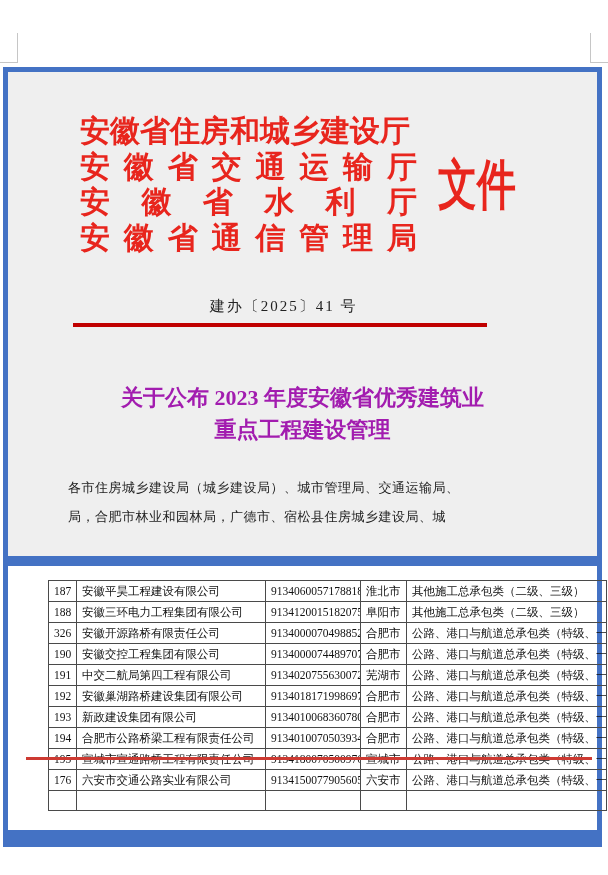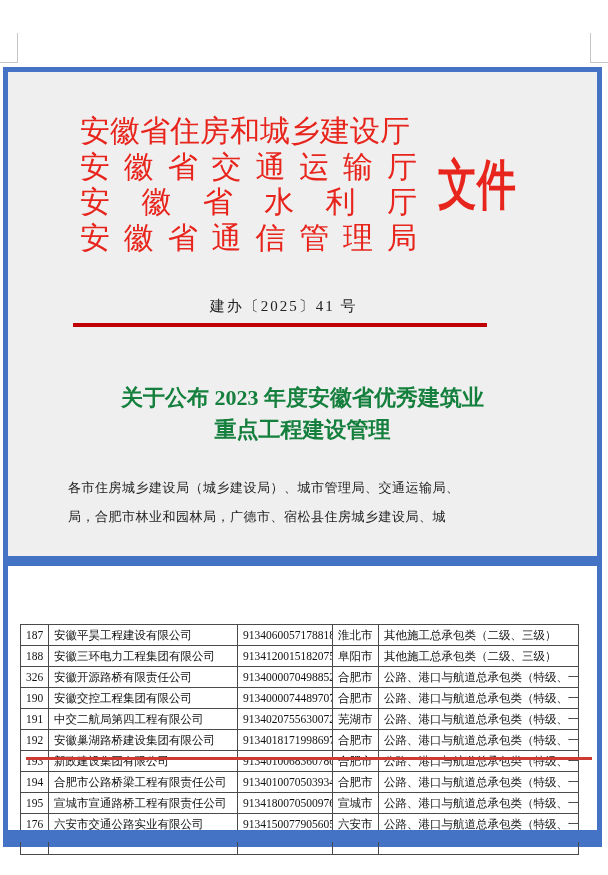--- a/index.html
+++ b/index.html
@@ -21,59 +21,59 @@
   #docbox {
     position:absolute; left:3px; top:67px; width:599px; height:780px;
     border:5px solid #4472c4; background:#ffffff;
   }
 
   
   #graysec { position:absolute; left:0; top:0; width:589px; height:484px; background:#efefef; }
 
   .agency-block {
     position:absolute; left:72px; top:41px; width:337px;
-    color:#e8251d; font-weight:normal; font-size:30px; line-height:35.5px;
+    color:#e8251d; font-weight:bold; font-size:30px; line-height:35.5px;
   }
   .agency-line { width:100%; white-space:nowrap; }
   .agency-line.justify { display:flex; justify-content:space-between; }
 
   #wenjian {
     position:absolute; left:430px; top:86px;
     color:#e8251d; font-weight:bold; font-size:54px; line-height:54px;
     transform:scaleX(.72); transform-origin:left top; white-space:nowrap;
   }
 
   #docnum {
     position:absolute; left:0; top:225px; width:589px;
     text-align:center; transform:translateX(-19px);
     font-size:15px; letter-spacing:2px; color:#222;
   }
   #redline { position:absolute; left:65px; top:251px; width:414px; height:4px; background:#c00000; }
 
   #doc-title {
     position:absolute; left:0; top:310px; width:589px;
-    text-align:center; font-weight:bold; font-size:22px; line-height:32px; color:#15803d;
+    text-align:center; font-weight:bold; font-size:22px; line-height:32px; color:#a21caf;
   }
 
   #bodytext {
     position:absolute; left:60px; top:401px; width:478px;
     font-size:13px; line-height:29px; letter-spacing:.5px;
     color:#222; text-align:justify; white-space:nowrap;
   }
   #bodytext .bline { overflow:hidden; width:100%; }
 
   
   #divider { position:absolute; left:0; top:484px; width:589px; height:10px; background:#4472c4; }
 
   
   #tablesec { position:absolute; left:0; top:494px; width:589px; height:264px; background:#ffffff; }
 
   table.companies {
-    position:absolute; left:12px; top:14px; width:558px;
-    border-collapse:collapse; table-layout:fixed;margin-top:44px;
+    position:absolute; left:40px; top:14px; width:558px;
+    border-collapse:collapse; table-layout:fixed;
   }
   table.companies td {
     border:1px solid #4a4a4a; height:21px;
     font-size:11.5px; color:#111; padding:0 5px;
     overflow:hidden; white-space:nowrap;
   }
   td.c-no   { text-align:center; padding:0; font-size:11px; }
   td.c-qual { text-align:left; padding:0 2px; font-size:9.5px; color:#222; }
   tr.empty-row td { height:20px; }
 

